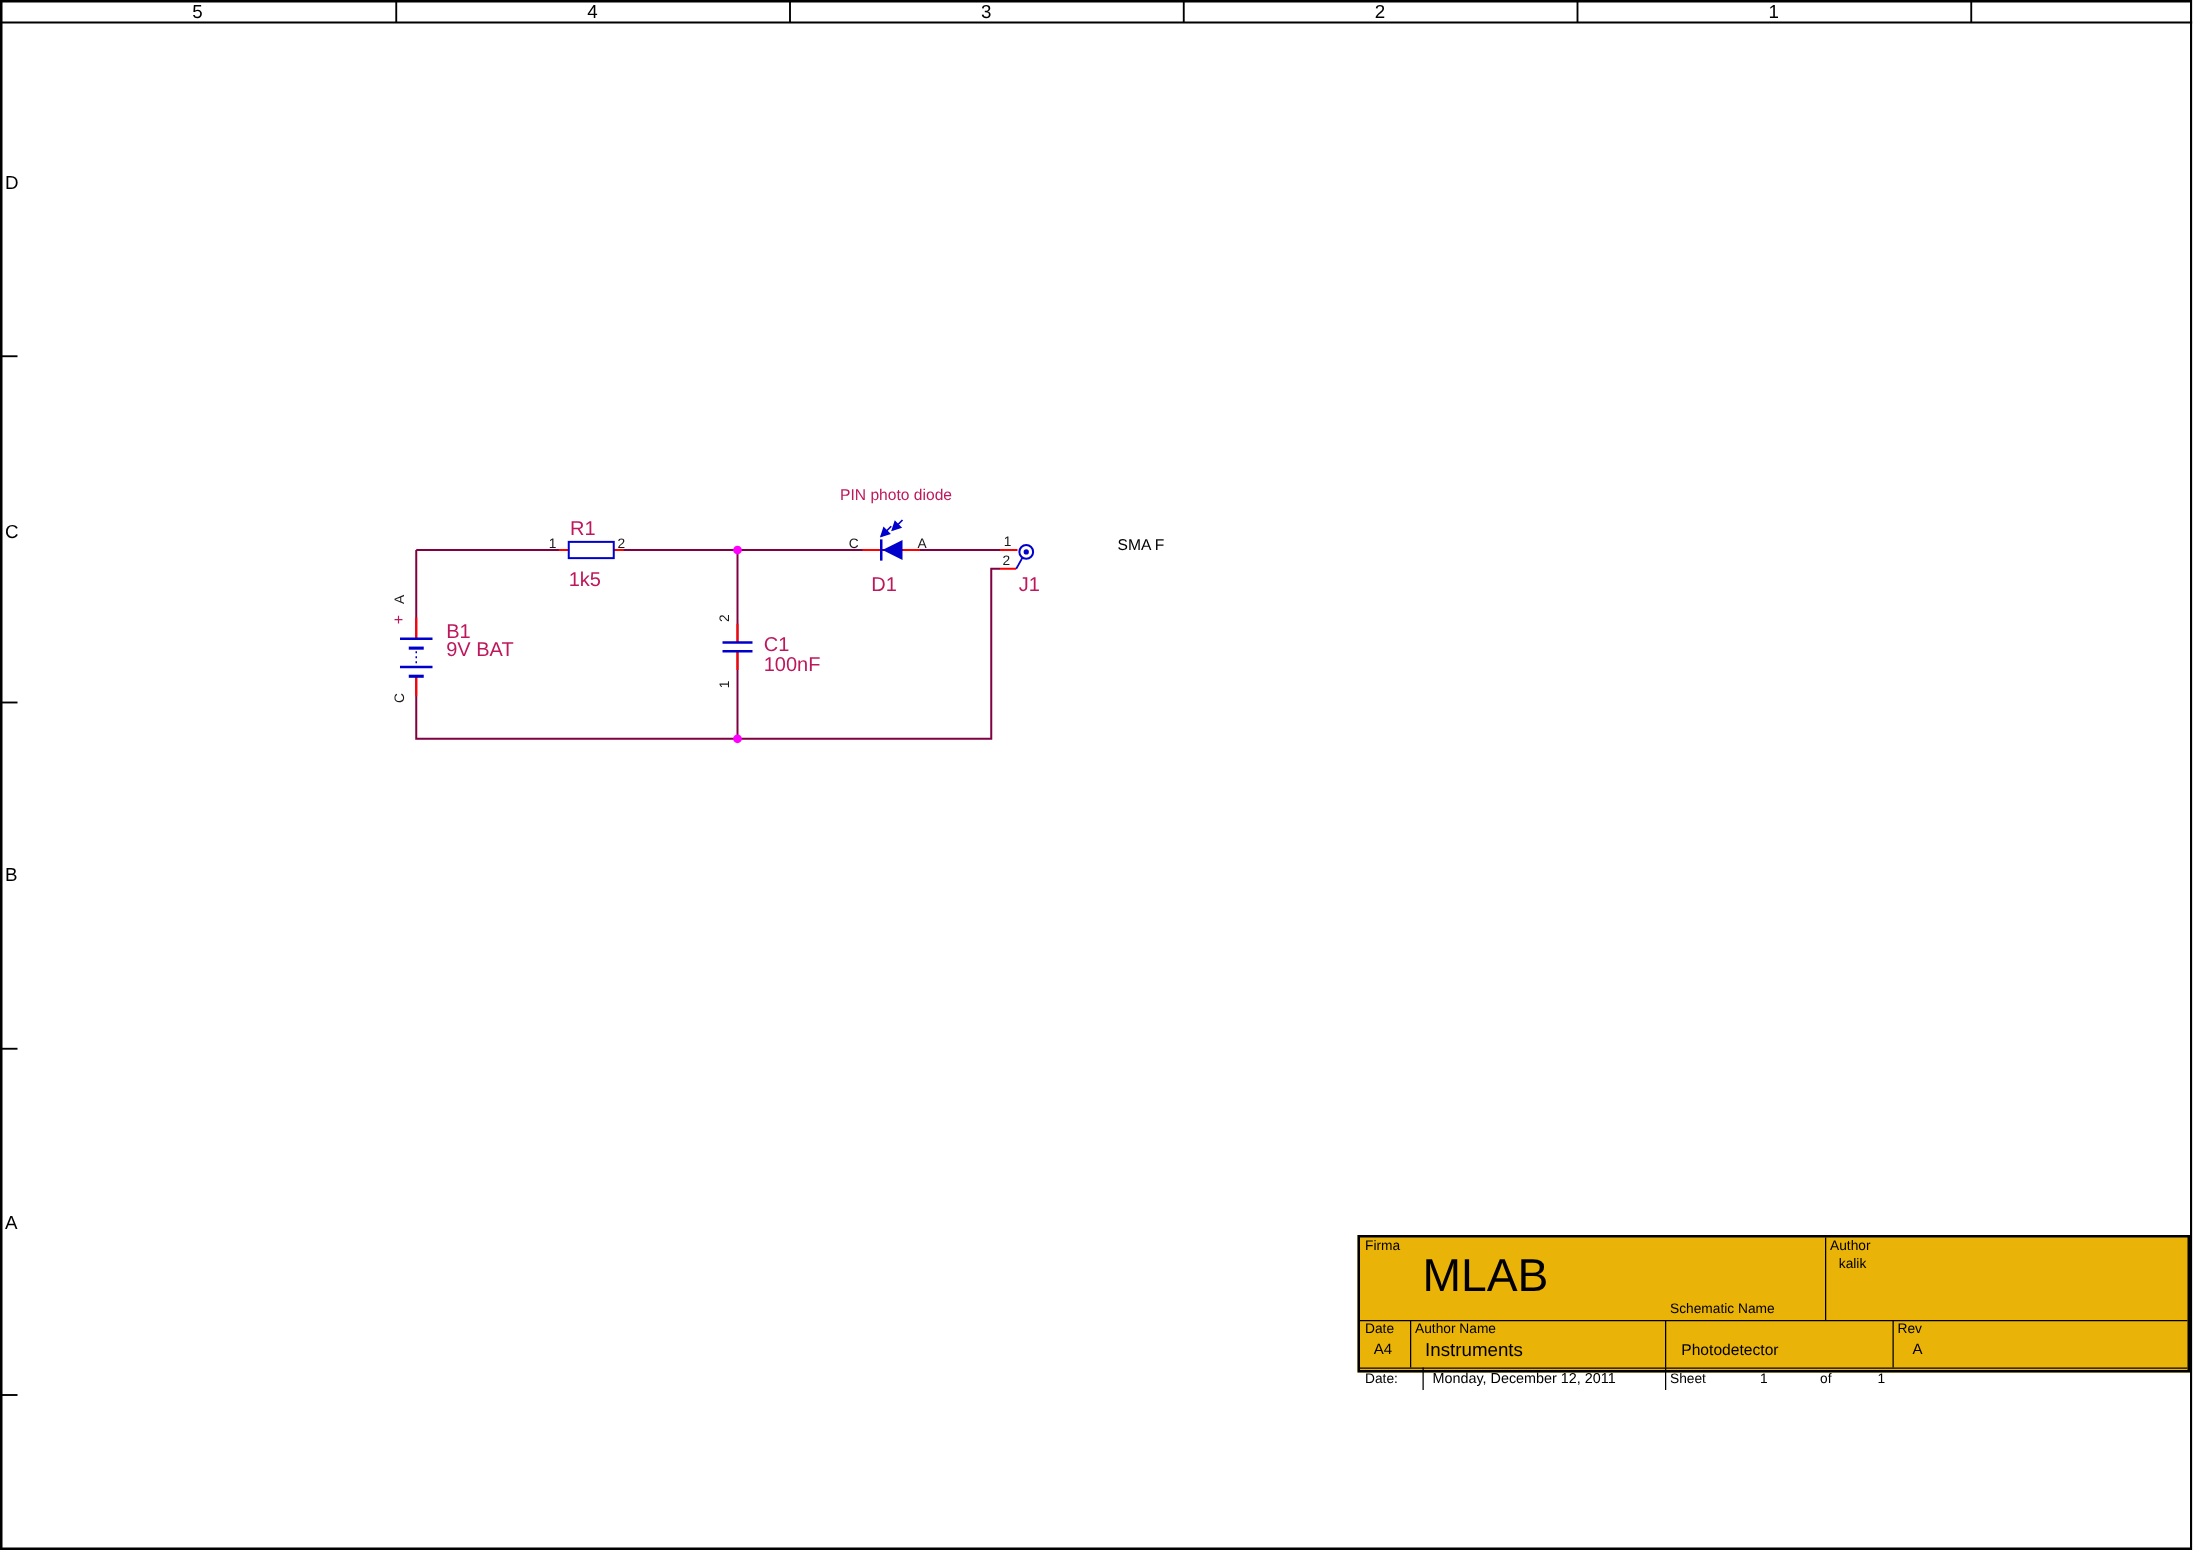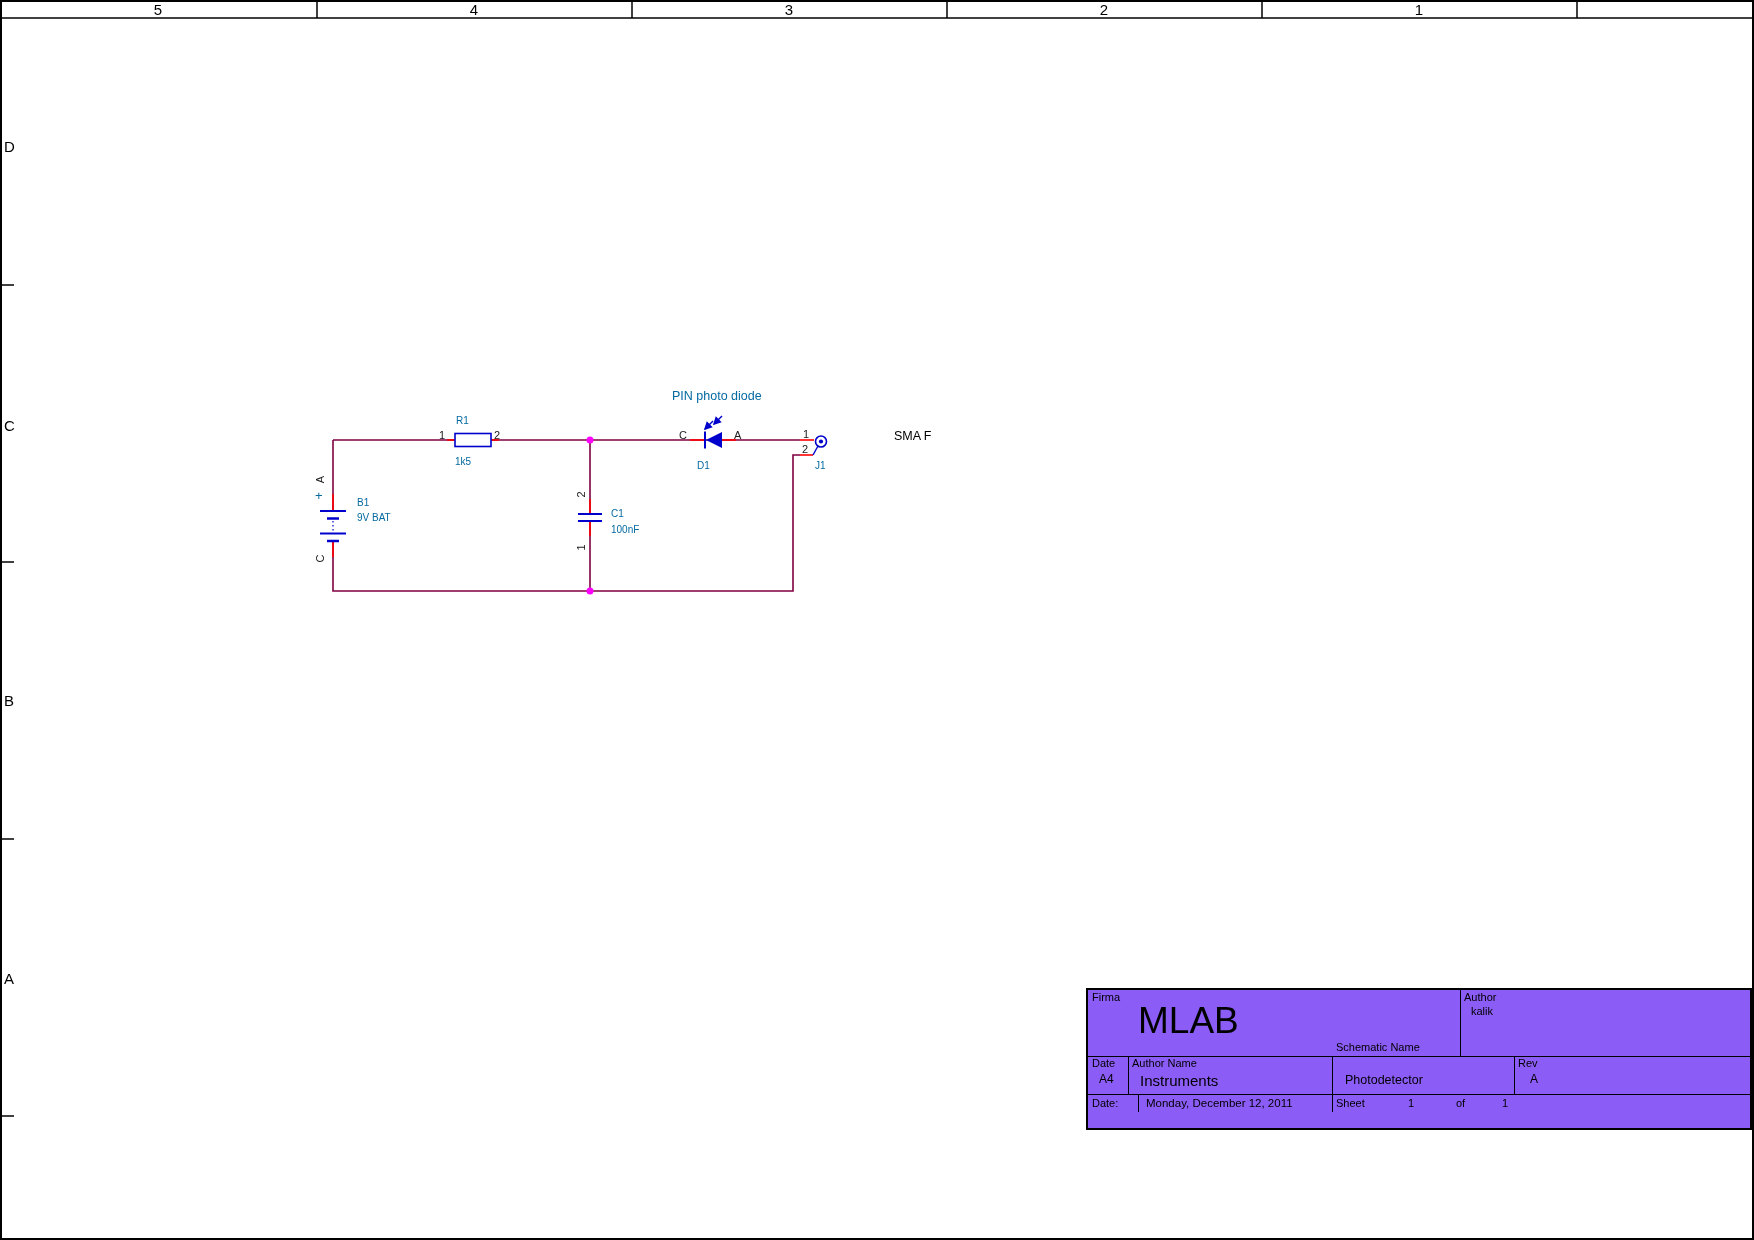--- a/index.html
+++ b/index.html
@@ -2,31 +2,31 @@
 <html><head>
 <meta charset="utf-8">
 <style>
   * { margin:0; padding:0; box-sizing:border-box; }
   html,body { background:#ffffff; }
   .page {
     position:relative; width:1754px; height:1240px; background:#ffffff;
     font-family:"Liberation Sans", sans-serif; color:#000; overflow:hidden;
   }
   svg.canvas { position:absolute; left:0; top:0; }
-  .lbl { position:absolute; font-size:10px; line-height:1; white-space:nowrap; }
+  .lbl { position:absolute; font-size:16px; line-height:1; white-space:nowrap; }
   .lbl-md { font-size:12.5px; }
-  .blue { color:#0369a1; }
+  .blue { color:#be185d; }
   .pin-num { font-size:11px; color:#1a1a1a; }
   .rot { transform:rotate(-90deg); transform-origin:center; }
   .col-num { position:absolute; top:2px; font-size:15px; transform:translateX(-50%); line-height:1; }
   .row-letter { position:absolute; left:4px; font-size:15px; line-height:1; }
 
   
-  .tb { position:absolute; left:1086px; top:988px; width:666px; height:142px;
-        border:2px solid #000; background:#8b5cf6; }
+  .tb { position:absolute; left:1086px; top:988px; width:666px; height:110px;
+        border:2px solid #000; background:#eab308; }
   .tb .hline { position:absolute; left:0; right:0; border-top:1.5px solid #000; }
   .tb .vline { position:absolute; border-left:1.5px solid #000; }
   .tb .small { position:absolute; font-size:11px; line-height:1; white-space:nowrap; }
   .tb .company { position:absolute; left:50px; top:12px; font-size:37px; line-height:1; }
   .tb .projname { position:absolute; font-size:15px; line-height:1; }
   .tb .schname { position:absolute; font-size:12.5px; line-height:1; }
   .tb .val12 { position:absolute; font-size:12px; line-height:1;text-align:right; }
   .tb .date11 { position:absolute; font-size:11.5px; line-height:1; white-space:nowrap; }
 </style>
 </head>

